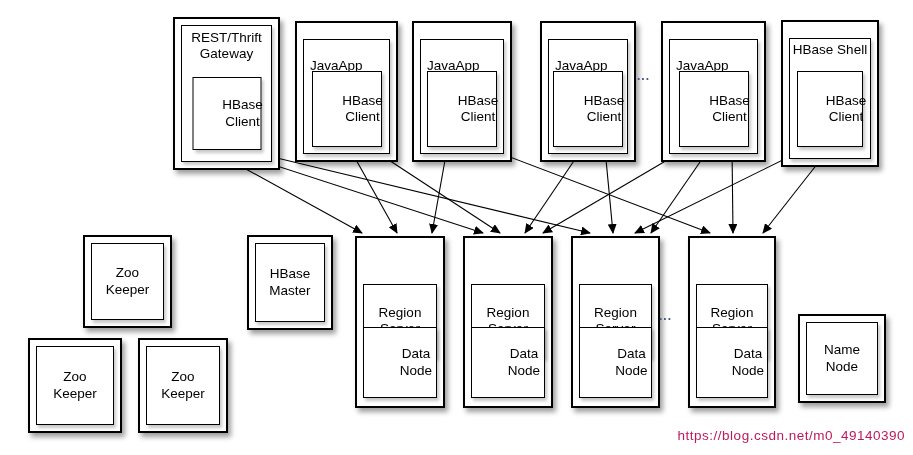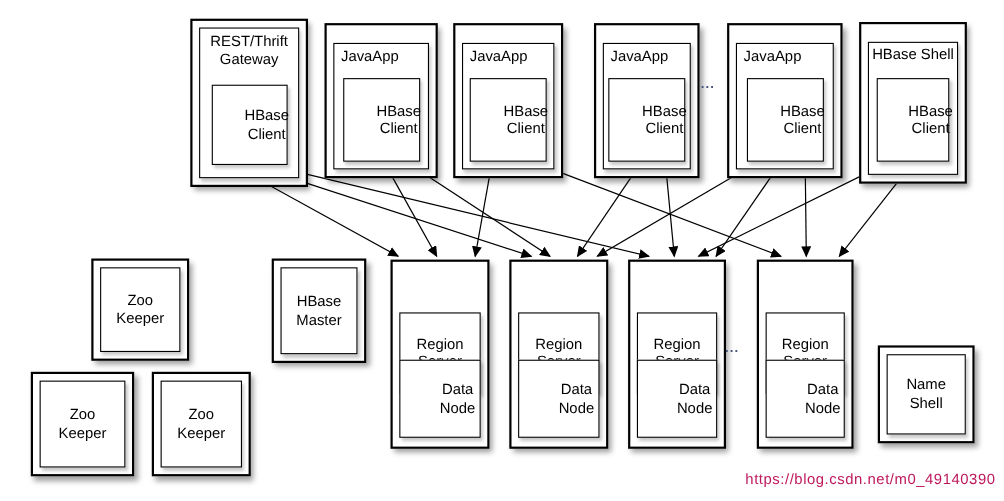--- a/index.html
+++ b/index.html
@@ -17,21 +17,21 @@
   }
   .fill6{left:6px;right:6px;top:6px;bottom:6px;}
   .lbl{display:flex;align-items:center;justify-content:center;text-align:center;width:100%;height:100%;}
   .lbl span{display:inline-block;}
   .w48 span{max-width:48px;}
   .w52 span{max-width:52px;}
   .w44 span{max-width:44px;}
   .w42 span{max-width:42px;}
   .title-center{position:absolute;top:4px;left:0;right:0;text-align:center;}
   .title-center span{display:inline-block;max-width:78px;}
-  .japp-label{position:absolute;top:3px;left:6px;}
+  .japp-label{position:absolute;top:18px;left:6px;}
   .client{left:50%;transform:translateX(-50%);padding-left:32px;}
 
   
   #rest{left:173px;top:17px;width:107px;height:153px;}
   #rest-in{left:6px;right:6px;top:6px;bottom:6px;}
   #rest-client{top:51px;width:69px;height:73px;}
   #ja1{left:295px;top:21px;width:103px;height:141px;}
   #ja2{left:412px;top:21px;width:100px;height:141px;}
   #ja3{left:540px;top:21px;width:96px;height:141px;}
   #ja4{left:661px;top:21px;width:105px;height:141px;}
@@ -244,20 +244,20 @@
     <div class="ibox rs-dn">
       <div class="lbl w42">
           <span>Data Node</span>
         </div>
     </div>
   </div>
 
   <div class="node" id="namenode">
     <div class="ibox fill6">
       <div class="lbl w44">
-          <span>Name Shell</span>
+          <span>Name Node</span>
         </div>
     </div>
   </div>
 
   <div id="watermark">https://blog.csdn.net/m0_49140390</div>
 
 </div>
 
 </body></html>

